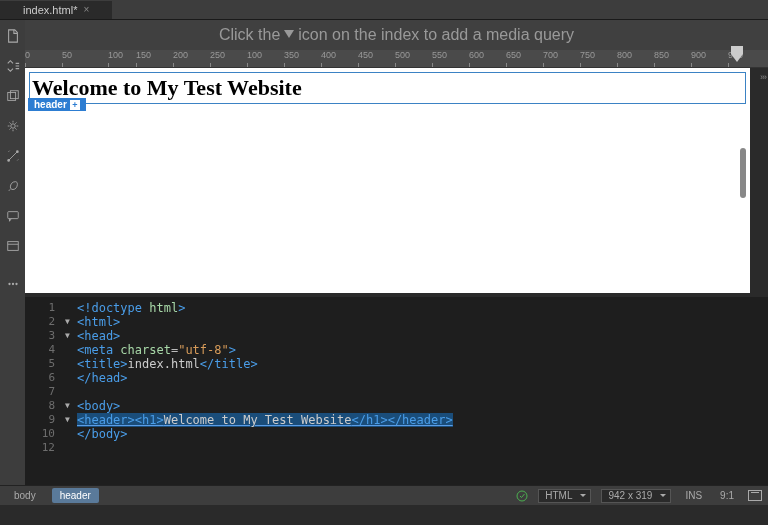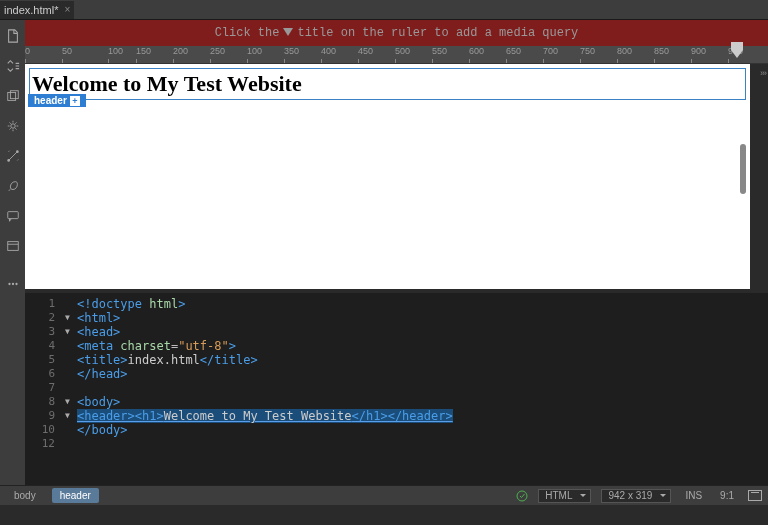--- a/index.html
+++ b/index.html
@@ -1,29 +1,29 @@
 <!DOCTYPE html>
 <html><head>
 <meta charset="utf-8">
 <style>
   * { margin: 0; padding: 0; box-sizing: border-box; }
   body { font-family: Arial, sans-serif; background: #2a2a2a; width: 768px; height: 525px; overflow: hidden; color: #bbb; font-size: 11px; }
   
   .tab-bar { background: #3d3d3d; height: 20px; display: flex; align-items: center; border-bottom: 1px solid #1a1a1a; }
-  .tab { background: #2a2a2a; padding: 3px 4px; display: flex; align-items: center; gap: 6px; font-size: 11px; color: #ccc; }
+  .tab { background: #2a2a2a; padding: 3px 23px; display: flex; align-items: center; gap: 6px; font-size: 11px; color: #ccc; }
   .tab-close { color: #888; font-size: 10px; cursor: pointer; }
   
   .main-area { display: flex; height: 465px; }
   .left-tools { width: 25px; background: #3d3d3d; display: flex; flex-direction: column; align-items: center; padding-top: 8px; gap: 14px; }
   .tool-icon { width: 16px; height: 16px; color: #aaa; display: flex; align-items: center; justify-content: center; cursor: pointer; }
   .tool-icon svg { width: 14px; height: 14px; fill: #aaa; }
   
   .content-area { flex: 1; display: flex; flex-direction: column; }
   
-  .hint-bar { background: #7f1d1d; padding: 6px 0; text-align: center; font-size: 12px; color: #999; display: flex; align-items: center; justify-content: center; gap: 4px; font-family: Liberation Mono, monospace; }
+  .hint-bar { background: #404040; padding: 6px 0; text-align: center; font-size: 16px; color: #999; display: flex; align-items: center; justify-content: center; gap: 4px; }
   .hint-bar svg { width: 10px; height: 10px; fill: #999; }
   
   .ruler-area { position: relative; }
   .ruler { background: #4a4a4a; height: 18px; position: relative; border-bottom: 1px solid #333; overflow: hidden; }
   .ruler-ticks { position: absolute; top: 0; left: 0; right: 0; height: 18px; }
   .ruler-tick { position: absolute; top: 0; font-size: 9px; color: #999; }
   .ruler-tick::before { content: ''; position: absolute; top: 13px; left: 0; width: 1px; height: 5px; background: #888; }
   .marker { position: absolute; right: 25px; top: -4px; }
   .marker svg { width: 12px; height: 16px; fill: #ccc; }
   .marker-arrows { position: absolute; right: 2px; top: 22px; color: #888; font-size: 9px; letter-spacing: -1px; }
@@ -127,21 +127,21 @@
         </svg>
       </div>
   </div>
 
   <div class="content-area">
     <div class="hint-bar">
       <span>Click the</span>
       <svg viewBox="0 0 10 10">
           <path d="M0 0h10L5 8z"></path>
         </svg>
-      <span>title on the ruler to add a media query</span>
+      <span>icon on the index to add a media query</span>
     </div>
 
     <div class="ruler-area">
       <div class="ruler">
         <div class="ruler-ticks" id="ruler-ticks">
             <div class="ruler-tick" style="left: 0px;">0</div>
             <div class="ruler-tick" style="left: 37px;">50</div>
             <div class="ruler-tick" style="left: 83px;">100</div>
             <div class="ruler-tick" style="left: 111px;">150</div>
             <div class="ruler-tick" style="left: 148px;">200</div>

